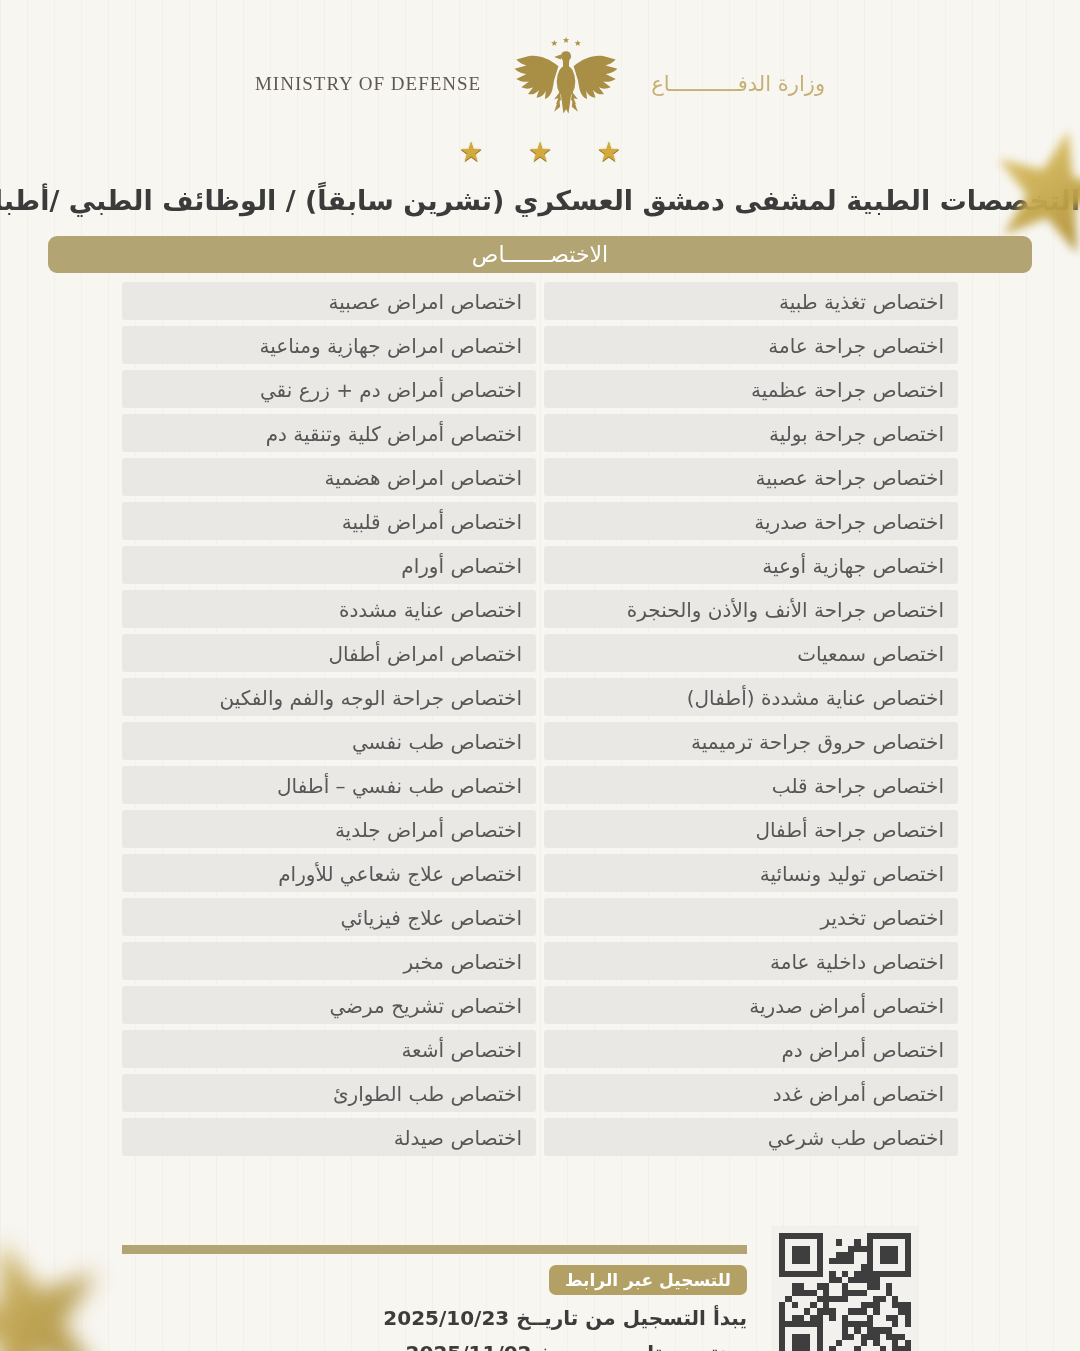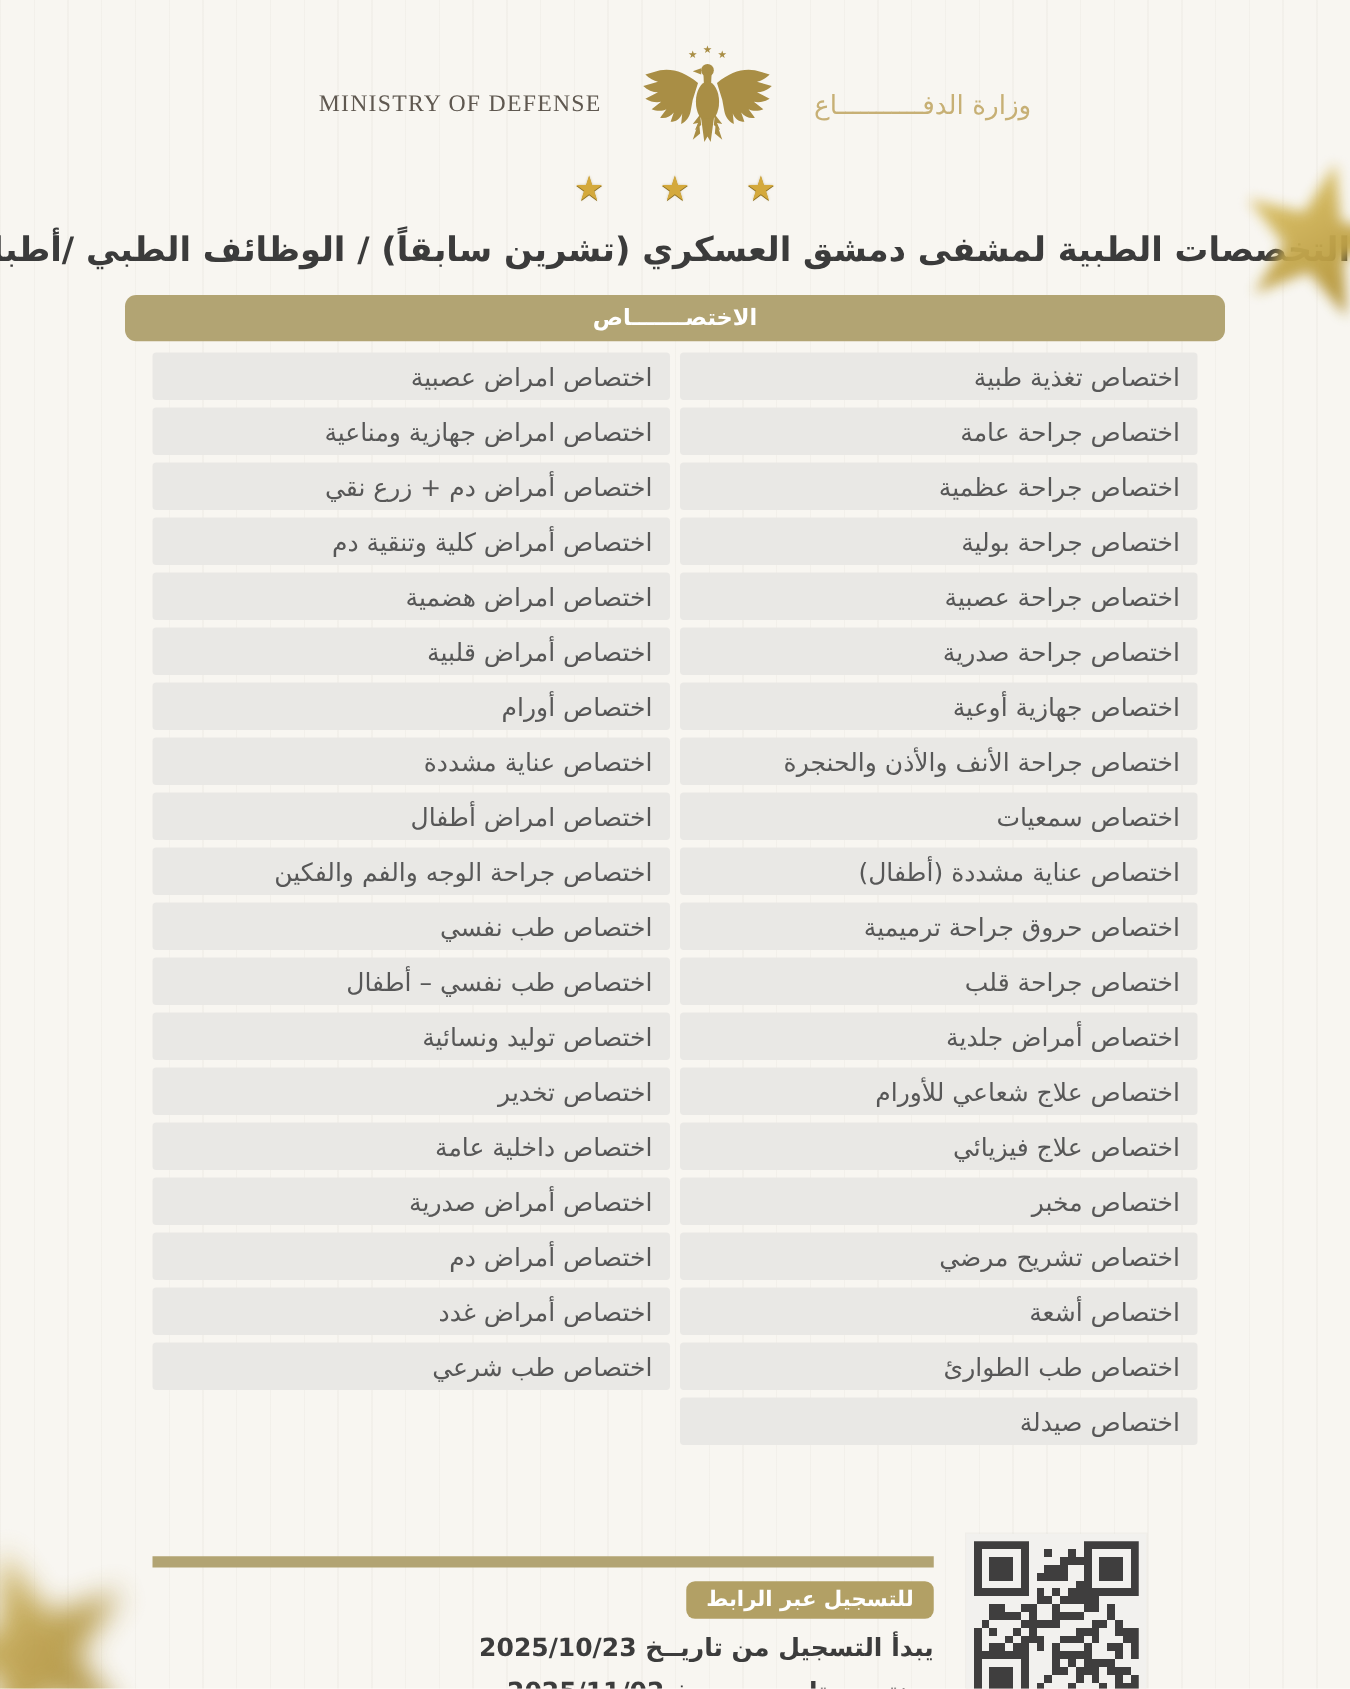--- a/index.html
+++ b/index.html
@@ -35,23 +35,23 @@
   }
   
   .doc-title{
     margin-top:18px;
     text-align:center;direction:rtl;
     font-size:27px;font-weight:700;color:#3b3b3b;
     white-space:nowrap;
   }
   
   .table-header{
-    margin:20px auto 0;width:880px;height:37px;
+    margin:20px auto 0;width:984px;height:37px;
     background:#b2a473;border-radius:9px;
-    color:#fff;font-size:18px;font-weight:700;
+    color:#fff;font-size:22px;font-weight:400;
     display:flex;align-items:center;justify-content:center;
     direction:rtl;
   }
   .spec-table{
     margin:9px auto 0;width:836px;
     display:grid;grid-template-columns:1fr 1fr;
     column-gap:8px;row-gap:6px;grid-auto-rows:38px;
     direction:rtl;
   }
   .cell{
@@ -176,20 +176,21 @@
       <div class="cell" dir="rtl">اختصاص جراحة الأنف والأذن والحنجرة</div>
       <div class="cell" dir="rtl">اختصاص عناية مشددة</div>
       <div class="cell" dir="rtl">اختصاص سمعيات</div>
       <div class="cell" dir="rtl">اختصاص امراض أطفال</div>
       <div class="cell" dir="rtl">اختصاص عناية مشددة (أطفال)</div>
       <div class="cell" dir="rtl">اختصاص جراحة الوجه والفم والفكين</div>
       <div class="cell" dir="rtl">اختصاص حروق جراحة ترميمية</div>
       <div class="cell" dir="rtl">اختصاص طب نفسي</div>
       <div class="cell" dir="rtl">اختصاص جراحة قلب</div>
       <div class="cell" dir="rtl">اختصاص طب نفسي – أطفال</div>
+      <div class="cell" dir="rtl">اختصاص جراحة أطفال</div>
       <div class="cell" dir="rtl">اختصاص أمراض جلدية</div>
       <div class="cell" dir="rtl">اختصاص توليد ونسائية</div>
       <div class="cell" dir="rtl">اختصاص علاج شعاعي للأورام</div>
       <div class="cell" dir="rtl">اختصاص تخدير</div>
       <div class="cell" dir="rtl">اختصاص علاج فيزيائي</div>
       <div class="cell" dir="rtl">اختصاص داخلية عامة</div>
       <div class="cell" dir="rtl">اختصاص مخبر</div>
       <div class="cell" dir="rtl">اختصاص أمراض صدرية</div>
       <div class="cell" dir="rtl">اختصاص تشريح مرضي</div>
       <div class="cell" dir="rtl">اختصاص أمراض دم</div>

